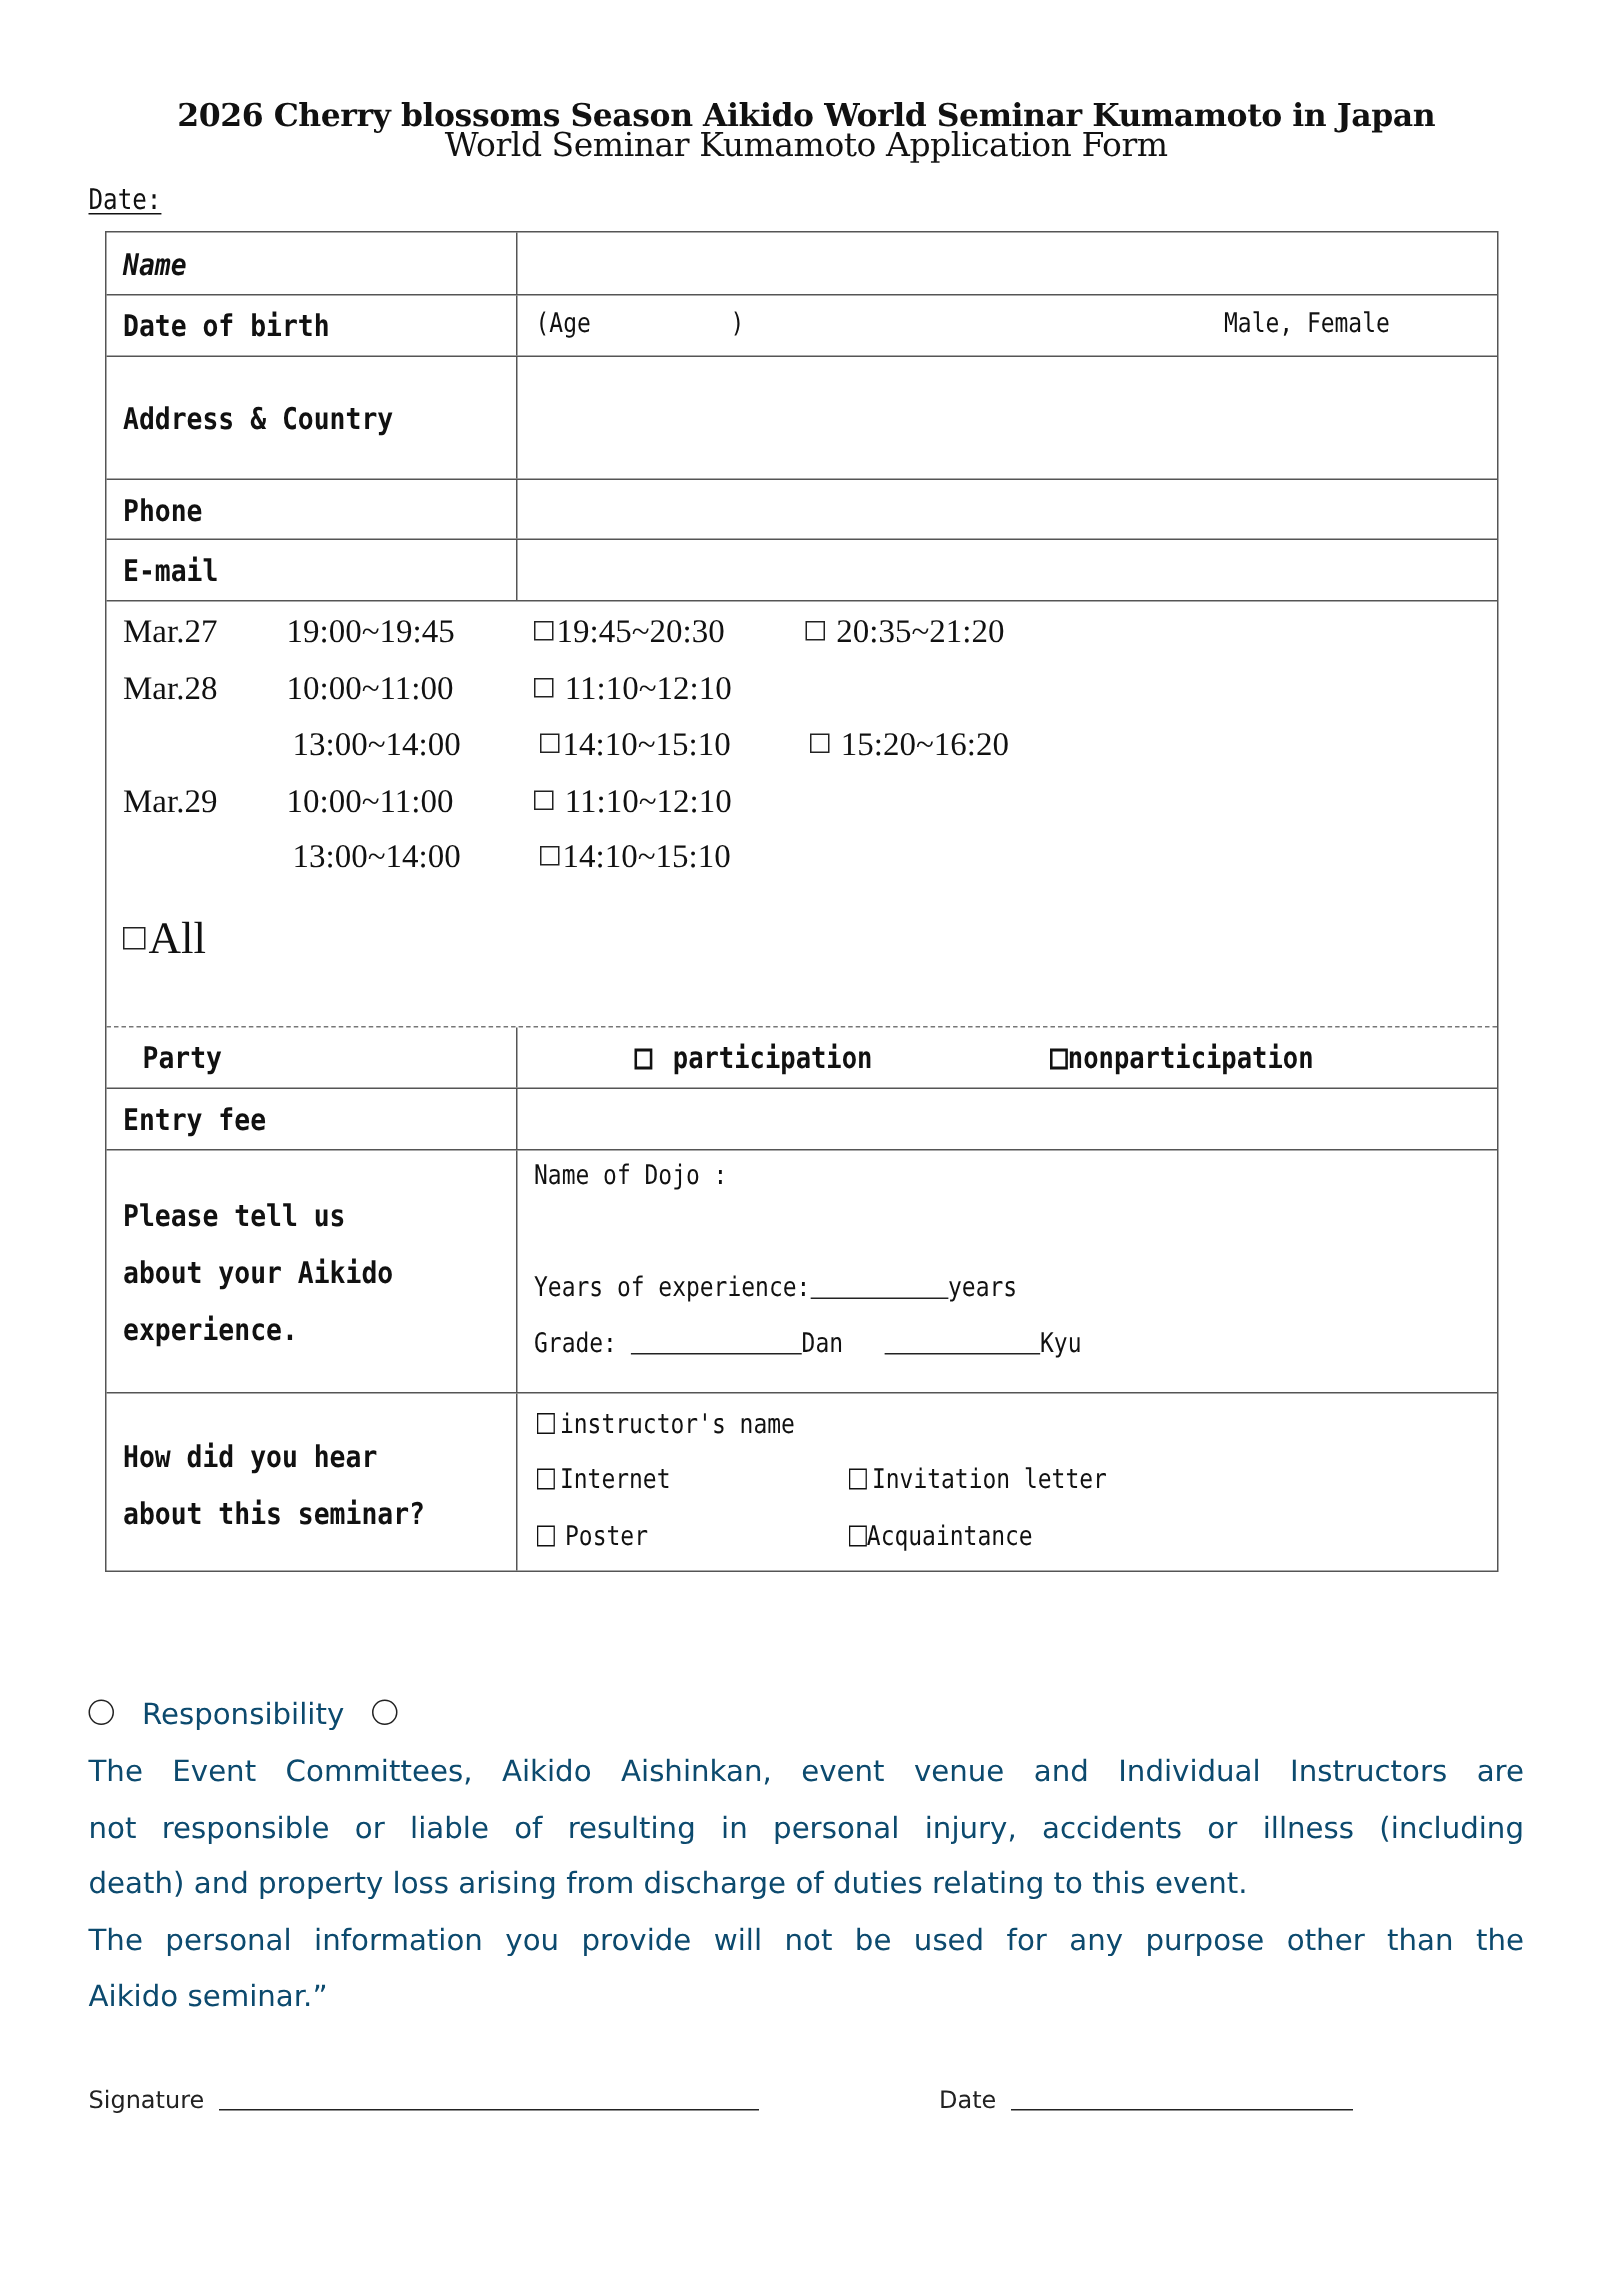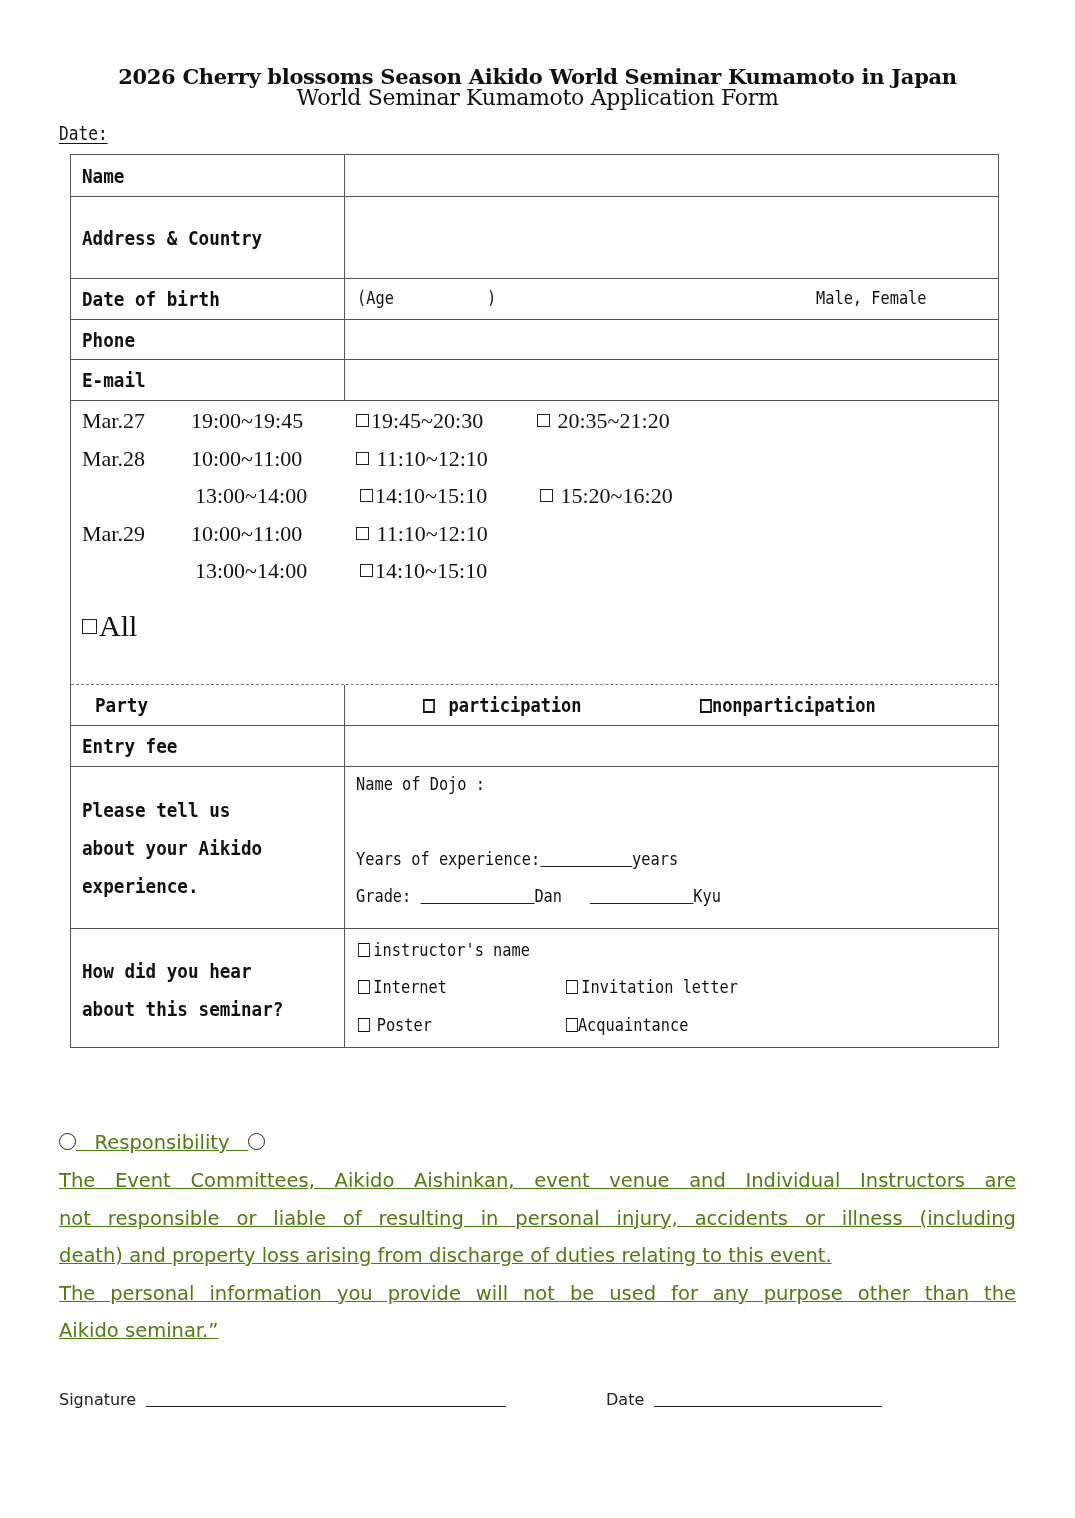--- a/index.html
+++ b/index.html
@@ -5,34 +5,34 @@
   html, body { margin: 0; padding: 0; background: #ffffff; }
   body { width: 1075px; height: 1518px; position: relative; overflow: hidden; color: #111; }
   .title { position: absolute; left: 0; width: 1075px; text-align: center;
     font-family: "DejaVu Serif", serif; font-weight: bold; font-size: 21px; letter-spacing: -0.3px; color: #111; }
   .title.t1 { top: 48px; margin-top: 16px; }
   .title.t2 { top: 85px; font-weight: normal; font-size: 22px; }
   .date-top { position: absolute; left: 59px; top: 122px; font-family: "DejaVu Sans Mono", monospace;
     font-size: 19px; text-decoration: underline; text-underline-offset: 3px; transform: scaleX(0.85); transform-origin: left; }
   .tbl { position: absolute; left: 70px; top: 154px; width: 929px; border: 1.5px solid #555; box-sizing: border-box; }
   .row { display: flex; border-top: 1.5px solid #555; box-sizing: border-box; }
-  .row:first-child { border-top: none; }
+  .row:first-child { border-top: none; font-style: italic; }
   .row.dashed { border-top: 1.5px dashed #777; }
   .lbl { width: 274px; border-right: 1.5px solid #555; box-sizing: border-box; padding-left: 11px;
     font-family: "DejaVu Sans Mono", monospace; font-weight: bold; font-size: 20px; display: flex; align-items: center; }
   .lbl .txt { transform: scaleX(0.88); transform-origin: left; line-height: 38px; white-space: pre-line; }
   .val { flex: 1; position: relative; box-sizing: border-box; }
   .mono { font-family: "DejaVu Sans Mono", monospace; font-size: 18px; transform: scaleX(0.85); transform-origin: left; white-space: nowrap; position: absolute; }
   .serif { font-family: "Liberation Serif", serif; font-size: 22px; position: absolute; white-space: nowrap; }
   .box { display: inline-block; width: 11px; height: 11px; border: 1px solid #222; margin-right: 2px; vertical-align: 1px; }
   .boxb { display: inline-block; width: 14px; height: 14px; border: 2.5px solid #111; margin-right: 4px; vertical-align: -1px; box-sizing: border-box; }
   .boxm { display: inline-block; width: 14px; height: 14px; border: 1.5px solid #111; margin-right: 4px; vertical-align: -1px; box-sizing: border-box; }
   .uline { display: inline-block; border-bottom: 1.5px solid #222; height: 16px; vertical-align: -2px; }
   .resp { position: absolute; left: 59px; width: 957px; font-family: "DejaVu Sans", sans-serif; font-size: 19.5px;
-    color: #4d7c0f; line-height: 37.5px; text-decoration: underline; }
+    color: #0c4a6e; line-height: 37.5px; }
   .resp-title { top: 1124px; }
   .resp-body { top: 1162px; text-align: justify; }
   .resp-body p { margin: 0; }
   .just { text-align-last: justify; }
   .sig { position: absolute; top: 1388px; font-family: "DejaVu Sans", sans-serif; font-size: 16px; color: #222; }
   .sig .line { display: inline-block; border-bottom: 1.5px solid #222; height: 18px; vertical-align: -2px; margin-left: 10px; }
   .circle { display: inline-block; width: 15px; height: 15px; border: 1.5px solid #222; border-radius: 50%; vertical-align: -1px; }
 </style>
 </head>
 <body>
@@ -43,36 +43,36 @@
 
 <div class="tbl">
 
   <div class="row" style="height:41px">
     <div class="lbl">
         <span class="txt">Name</span>
       </div>
     <div class="val"></div>
   </div>
 
-  <div class="row" style="height:82px">
-    <div class="lbl">
-        <span class="txt">Address &amp; Country</span>
-      </div>
-    <div class="val"></div>
-  </div>
-
   <div class="row" style="height:41px">
     <div class="lbl">
         <span class="txt">Date of birth</span>
       </div>
     <div class="val">
       <span class="mono" style="left:12px;top:8px">(Age</span>
       <span class="mono" style="left:142px;top:8px">)</span>
       <span class="mono" style="left:471px;top:8px">Male,   Female</span>
     </div>
+  </div>
+
+  <div class="row" style="height:82px">
+    <div class="lbl">
+        <span class="txt">Address &amp; Country</span>
+      </div>
+    <div class="val"></div>
   </div>
 
   <div class="row" style="height:40px">
     <div class="lbl">
         <span class="txt">Phone</span>
       </div>
     <div class="val"></div>
   </div>
 
   <div class="row" style="height:41px">
@@ -161,15 +161,15 @@
   <p class="just">The Event Committees, Aikido Aishinkan, event venue and Individual Instructors are</p>
   <p class="just">not responsible or liable of resulting in personal injury, accidents or illness (including</p>
   <p>death) and property loss arising from discharge of duties relating to this event.</p>
   <p class="just">The personal information you provide will not be used for any purpose other than the</p>
   <p>Aikido seminar.”</p>
 </div>
 
 <div class="sig" style="left:59px">
   <span>Signature</span><span class="line" style="width:360px"></span>
 </div>
-<div class="sig" style="left:606px">
+<div class="sig" style="left:626px">
   <span>Date</span><span class="line" style="width:228px"></span>
 </div>
 
 </body></html>

